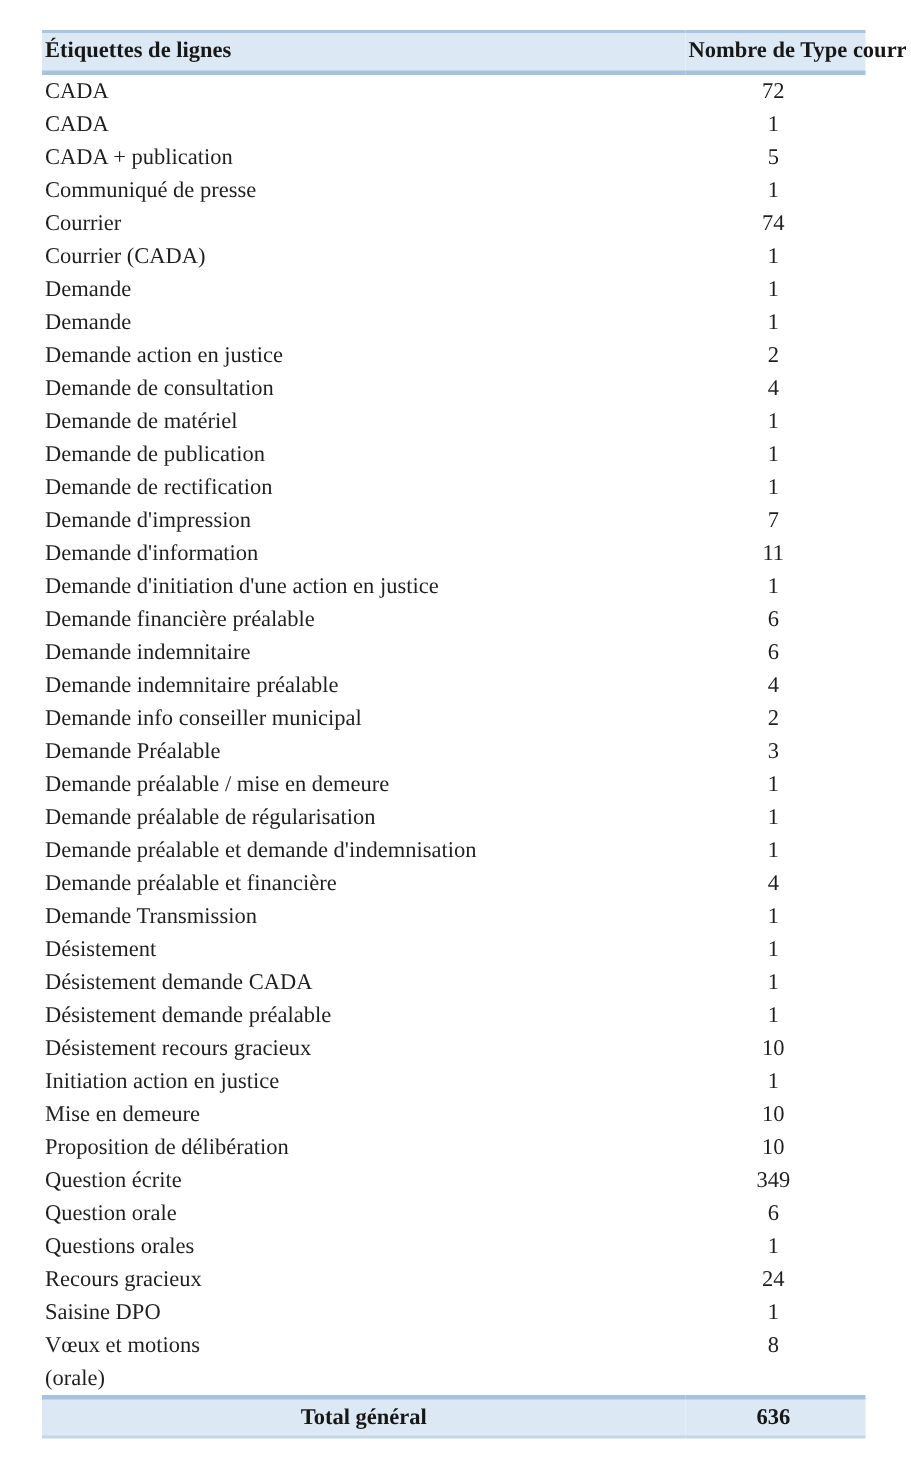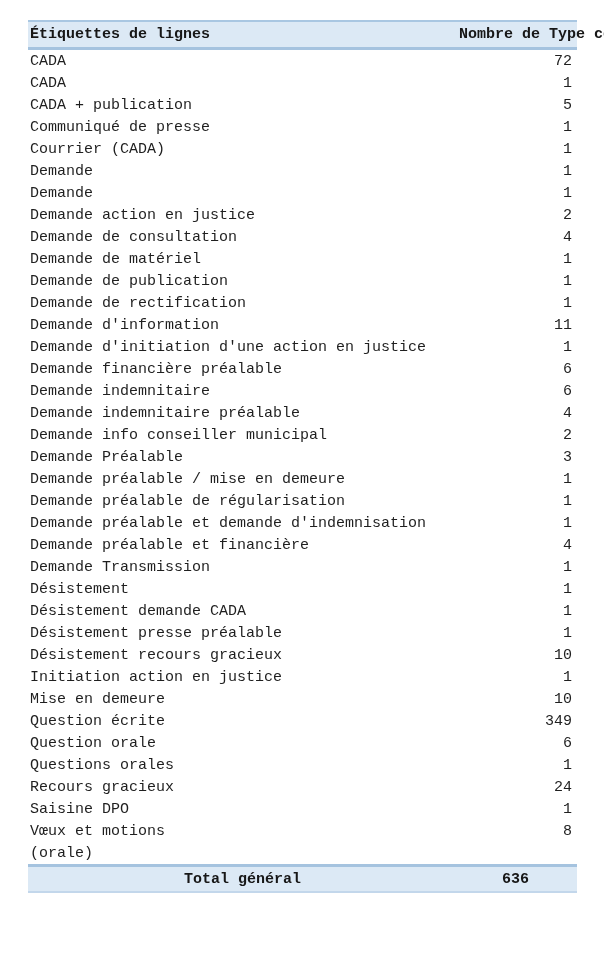--- a/index.html
+++ b/index.html
@@ -5,21 +5,21 @@
   html, body {
     margin: 0;
     padding: 0;
     background: #ffffff;
   }
   .page {
     position: relative;
     width: 604px;
     height: 978px;
     background: var(--page-bg, #ffffff);
-    font-family: Liberation Mono, monospace;
+    font-family: Liberation Serif, serif;
     color: var(--body-text, #1f1f1f);
     overflow: hidden;
   }
   table.pivot {
     position: absolute;
     left: 28px;
     top: 20px;
     width: 549px;
     border-collapse: collapse;
     table-layout: fixed;
@@ -42,21 +42,21 @@
   thead th.num { text-align: right; padding-right: 5px; }
   thead th.lbl { text-align: left; padding-left: 2px; }
 
   tbody td {
     height: 22px;
     padding: 0 2px;
     vertical-align: middle;
     white-space: nowrap;
     overflow: hidden;
   }
-  tbody td.num { text-align: right; padding-right: 5px; }
+  tbody td.num { text-align: center; padding-right: 5px; }
   tbody td:first-child { padding-left: 2px; margin-top: 40px; }
 
   tfoot td {
     background: var(--header-fill, #dce9f5);
     border-top: 3px solid var(--border-medium, #a5c3df);
     border-bottom: 2px solid var(--border-bottom, #c3d7eb);
     font-weight: bold;
     color: var(--header-text, #171717);
     height: 24px;
     padding: 0 2px;
@@ -92,20 +92,24 @@
         </tr>
         <tr>
           <td>CADA + publication</td>
           <td class="num">5</td>
         </tr>
         <tr>
           <td>Communiqué de presse</td>
           <td class="num">1</td>
         </tr>
         <tr>
+          <td>Courrier</td>
+          <td class="num">74</td>
+        </tr>
+        <tr>
           <td>Courrier (CADA)</td>
           <td class="num">1</td>
         </tr>
         <tr>
           <td>Demande</td>
           <td class="num">1</td>
         </tr>
         <tr>
           <td>Demande</td>
           <td class="num">1</td>
@@ -124,20 +128,24 @@
         </tr>
         <tr>
           <td>Demande de publication</td>
           <td class="num">1</td>
         </tr>
         <tr>
           <td>Demande de rectification</td>
           <td class="num">1</td>
         </tr>
         <tr>
+          <td>Demande d'impression</td>
+          <td class="num">7</td>
+        </tr>
+        <tr>
           <td>Demande d'information</td>
           <td class="num">11</td>
         </tr>
         <tr>
           <td>Demande d'initiation d'une action en justice</td>
           <td class="num">1</td>
         </tr>
         <tr>
           <td>Demande financière préalable</td>
           <td class="num">6</td>
@@ -180,33 +188,37 @@
         </tr>
         <tr>
           <td>Désistement</td>
           <td class="num">1</td>
         </tr>
         <tr>
           <td>Désistement demande CADA</td>
           <td class="num">1</td>
         </tr>
         <tr>
-          <td>Désistement presse préalable</td>
+          <td>Désistement demande préalable</td>
           <td class="num">1</td>
         </tr>
         <tr>
           <td>Désistement recours gracieux</td>
           <td class="num">10</td>
         </tr>
         <tr>
           <td>Initiation action en justice</td>
           <td class="num">1</td>
         </tr>
         <tr>
           <td>Mise en demeure</td>
+          <td class="num">10</td>
+        </tr>
+        <tr>
+          <td>Proposition de délibération</td>
           <td class="num">10</td>
         </tr>
         <tr>
           <td>Question écrite</td>
           <td class="num">349</td>
         </tr>
         <tr>
           <td>Question orale</td>
           <td class="num">6</td>
         </tr>

